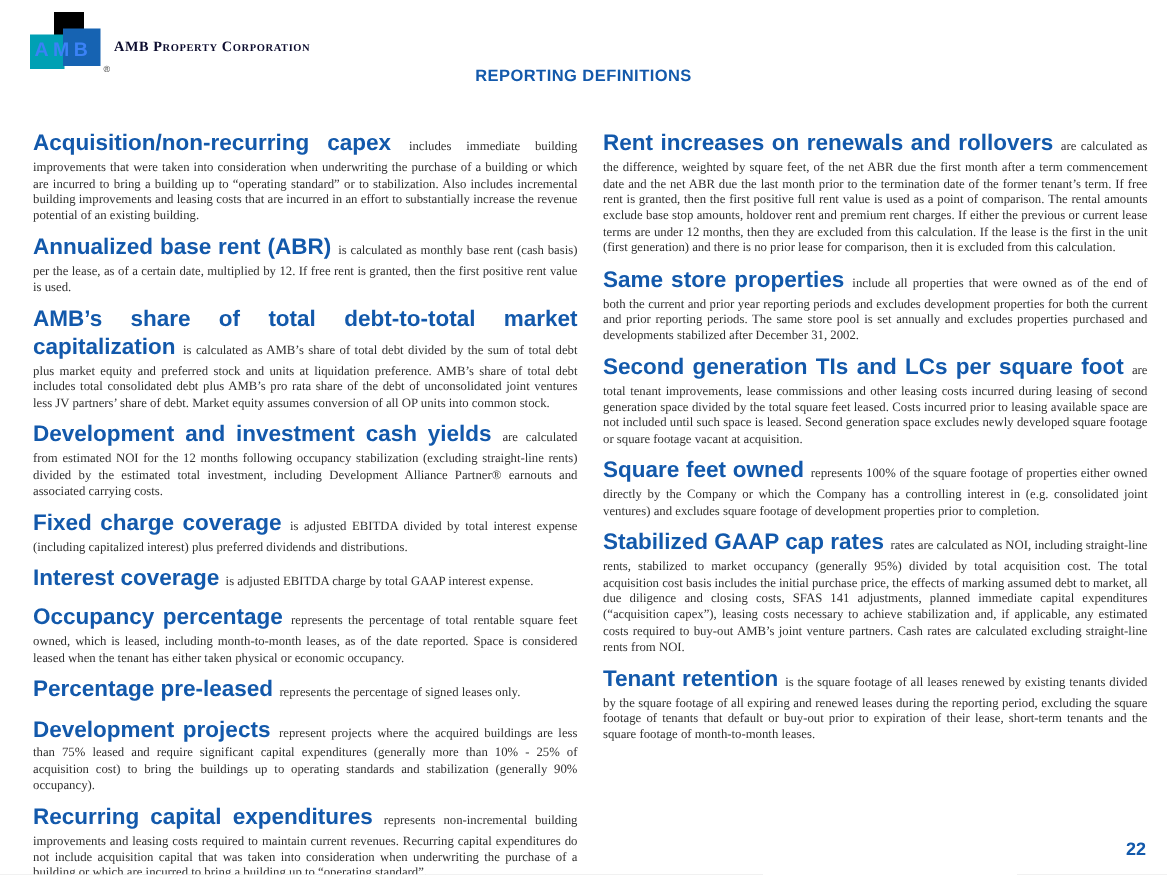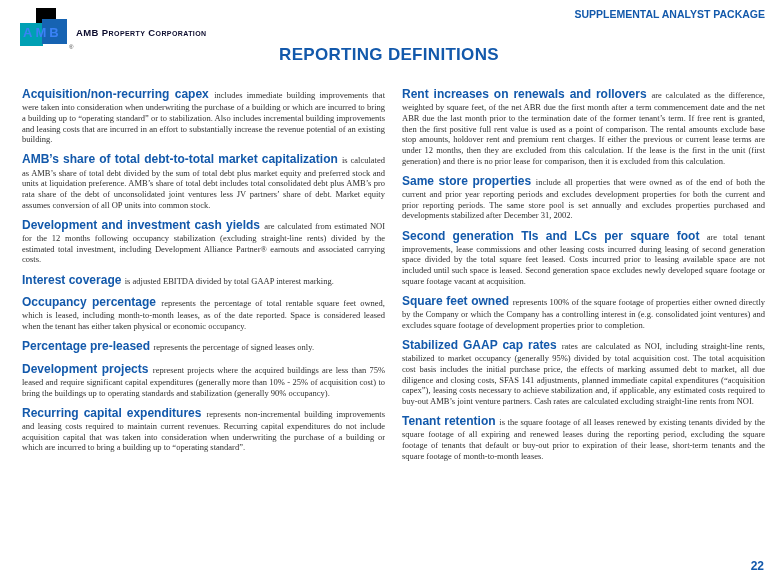--- a/index.html
+++ b/index.html
@@ -21,55 +21,55 @@
     position: absolute; left: 3px; top: 19px; z-index: 5;
     font-family: "Liberation Sans", sans-serif; font-weight: bold;
     font-size: 13px; color: #3b82f6; letter-spacing: 3px;
   }
   .logo-reg {
     position: absolute; left: 49px; top: 38px; z-index: 5;
     font-size: 6px; color: #444444; font-family: "Liberation Sans", sans-serif;
   }
   .company-name {
     position: absolute; left: 76px; top: 27px;
-    font-family: Liberation Sans, sans-serif; font-weight: bold;
+    font-family: Liberation Serif, serif; font-weight: bold;
     font-variant: small-caps; font-size: 9.5px; letter-spacing: 0.4px;
     color: #0c0c2e;
   }
   .header-right {
     position: absolute; right: 13px; top: 8px;
     text-align: right;
     font-family: "Liberation Sans", sans-serif; font-weight: bold;
     font-size: 10.5px; line-height: 1.2;
   }
   .header-right .line1 { color: var(--accent, #1359ab); }
   .header-right .line2 { color: #111111; }
   .page-title {
     position: absolute; top: 45px; left: 0; width: 100%;
     text-align: center;
     font-family: "Liberation Sans", sans-serif; font-weight: bold;
-    font-size: 17px; letter-spacing: 0.3px;
+    font-size: 11px; letter-spacing: 0.3px;
     color: var(--accent, #1359ab);
     margin: 0;
   }
   
   .columns {
     position: absolute; left: 22px; right: 13px; top: 87px;
     display: flex; gap: 17px;
   }
   .col { flex: 1 1 0; min-width: 0; }
   .def {
     margin: 0 0 7.5px 0;
     font-size: 8.5px; line-height: 1.26;
     text-align: justify;
     color: var(--body_text, #2f2f2f);
   }
   .term {
     font-family: "Liberation Sans", sans-serif; font-weight: bold;
-    font-size: 12px;
+    font-size: 15px;
     color: var(--accent, #1359ab);
   }
   
   .page-number {
     position: absolute; right: 14px; bottom: 10px;
     font-family: "Liberation Sans", sans-serif; font-weight: bold;
     font-size: 12px;
     color: var(--accent, #1359ab);
   }
 </style>
@@ -82,31 +82,32 @@
     <div class="sq sq-black"></div>
     <div class="sq sq-teal"></div>
     <div class="sq sq-blue"></div>
     <span class="logo-monogram">AMB</span>
     <span class="logo-reg">®</span>
   </div>
 
   <div class="company-name">AMB Property Corporation</div>
 
   <div class="header-right">
-    <div class="line1">SUPPLEMENTAL ANALYST PACKAGE</div>
   </div>
 
   <h1 class="page-title">REPORTING DEFINITIONS</h1>
 
   <main class="columns">
     <section class="col" id="col-left">
         <p class="def"><span class="term">Acquisition/non-recurring capex </span><span>includes immediate building improvements that were taken into consideration when underwriting the purchase of a building or which are incurred to bring a building up to “operating standard” or to stabilization.  Also includes incremental building improvements and leasing costs that are incurred in an effort to substantially increase the revenue potential of an existing building.</span></p>
+        <p class="def"><span class="term">Annualized base rent (ABR) </span><span>is calculated as monthly base rent (cash basis) per the lease, as of a certain date, multiplied by 12.  If free rent is granted, then the first positive rent value is used.</span></p>
         <p class="def"><span class="term">AMB’s share of total debt-to-total market capitalization </span><span>is calculated as AMB’s share of total debt divided by the sum of total debt plus market equity and preferred stock and units at liquidation preference.  AMB’s share of total debt includes total consolidated debt plus AMB’s pro rata share of the debt of unconsolidated joint ventures less JV partners’ share of debt.  Market equity assumes conversion of all OP units into common stock.</span></p>
         <p class="def"><span class="term">Development and investment cash yields </span><span>are calculated from estimated NOI for the 12 months following occupancy stabilization (excluding straight-line rents) divided by the estimated total investment, including Development Alliance Partner® earnouts and associated carrying costs.</span></p>
-        <p class="def"><span class="term">Interest coverage </span><span>is adjusted EBITDA divided by total GAAP interest marking.</span></p>
+        <p class="def"><span class="term">Fixed charge coverage </span><span>is adjusted EBITDA divided by total interest expense (including capitalized interest) plus preferred dividends and distributions.</span></p>
+        <p class="def"><span class="term">Interest coverage </span><span>is adjusted EBITDA charge by total GAAP interest expense.</span></p>
         <p class="def"><span class="term">Occupancy percentage </span><span>represents the percentage of total rentable square feet owned, which is leased, including month-to-month leases, as of the date reported.  Space is considered leased when the tenant has either taken physical or economic occupancy.</span></p>
         <p class="def"><span class="term">Percentage pre-leased </span><span>represents the percentage of signed leases only.</span></p>
         <p class="def"><span class="term">Development projects </span><span>represent projects where the acquired buildings are less than 75% leased and require significant capital expenditures (generally more than 10% - 25% of acquisition cost) to bring the buildings up to operating standards and stabilization (generally 90% occupancy).</span></p>
         <p class="def"><span class="term">Recurring capital expenditures </span><span>represents non-incremental building improvements and leasing costs required to maintain current revenues.  Recurring capital expenditures do not include acquisition capital that was taken into consideration when underwriting the purchase of a building or which are incurred to bring a building up to “operating standard”.</span></p>
       </section>
     <section class="col" id="col-right">
         <p class="def"><span class="term">Rent increases on renewals and rollovers </span><span>are calculated as the difference, weighted by square feet, of the net ABR due the first month after a term commencement date and the net ABR due the last month prior to the termination date of the former tenant’s term.  If free rent is granted, then the first positive full rent value is used as a point of comparison.  The rental amounts exclude base stop amounts, holdover rent and premium rent charges.  If either the previous or current lease terms are under 12 months, then they are excluded from this calculation.  If the lease is the first in the unit (first generation) and there is no prior lease for comparison, then it is excluded from this calculation.</span></p>
         <p class="def"><span class="term">Same store properties </span><span>include all properties that were owned as of the end of both the current and prior year reporting periods and excludes development properties for both the current and prior reporting periods.  The same store pool is set annually and excludes properties purchased and developments stabilized after December 31, 2002.</span></p>
         <p class="def"><span class="term">Second generation TIs and LCs per square foot </span><span>are total tenant improvements, lease commissions and other leasing costs incurred during leasing of second generation space divided by the total square feet leased.  Costs incurred prior to leasing available space are not included until such space is leased.  Second generation space excludes newly developed square footage or square footage vacant at acquisition.</span></p>
         <p class="def"><span class="term">Square feet owned </span><span>represents 100% of the square footage of properties either owned directly by the Company or which the Company has a controlling interest in (e.g. consolidated joint ventures) and excludes square footage of development properties prior to completion.</span></p>

